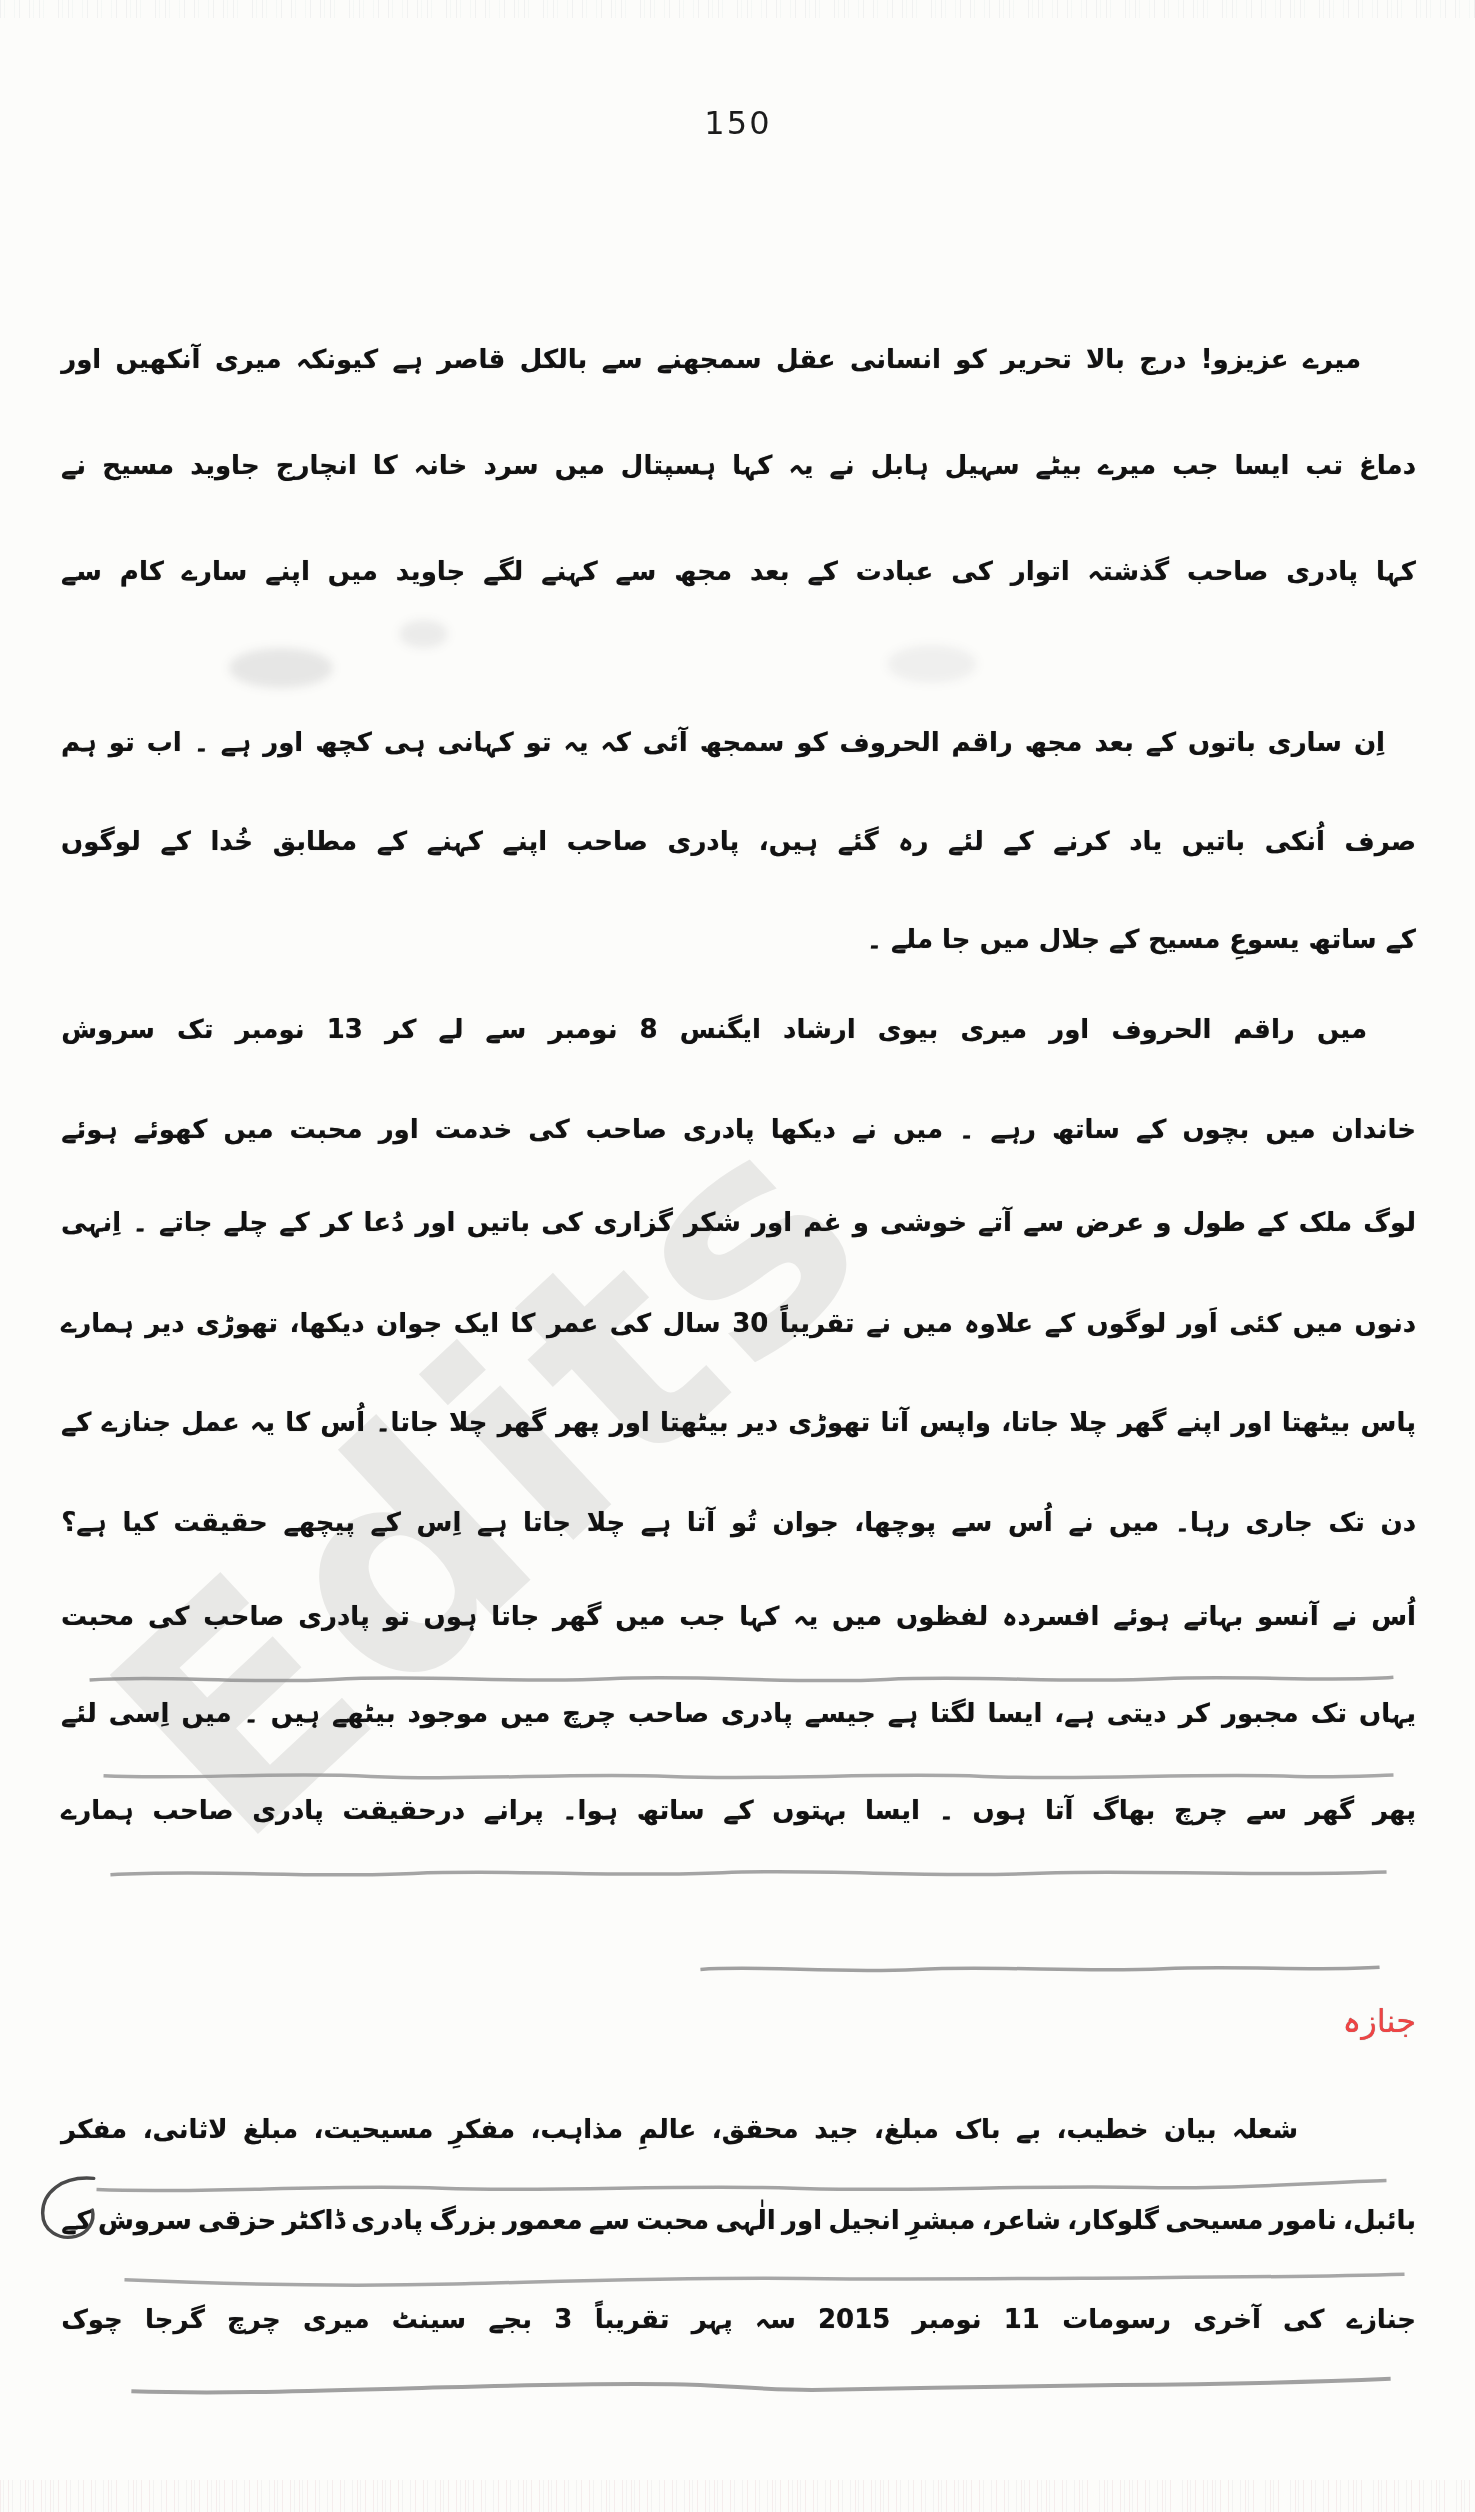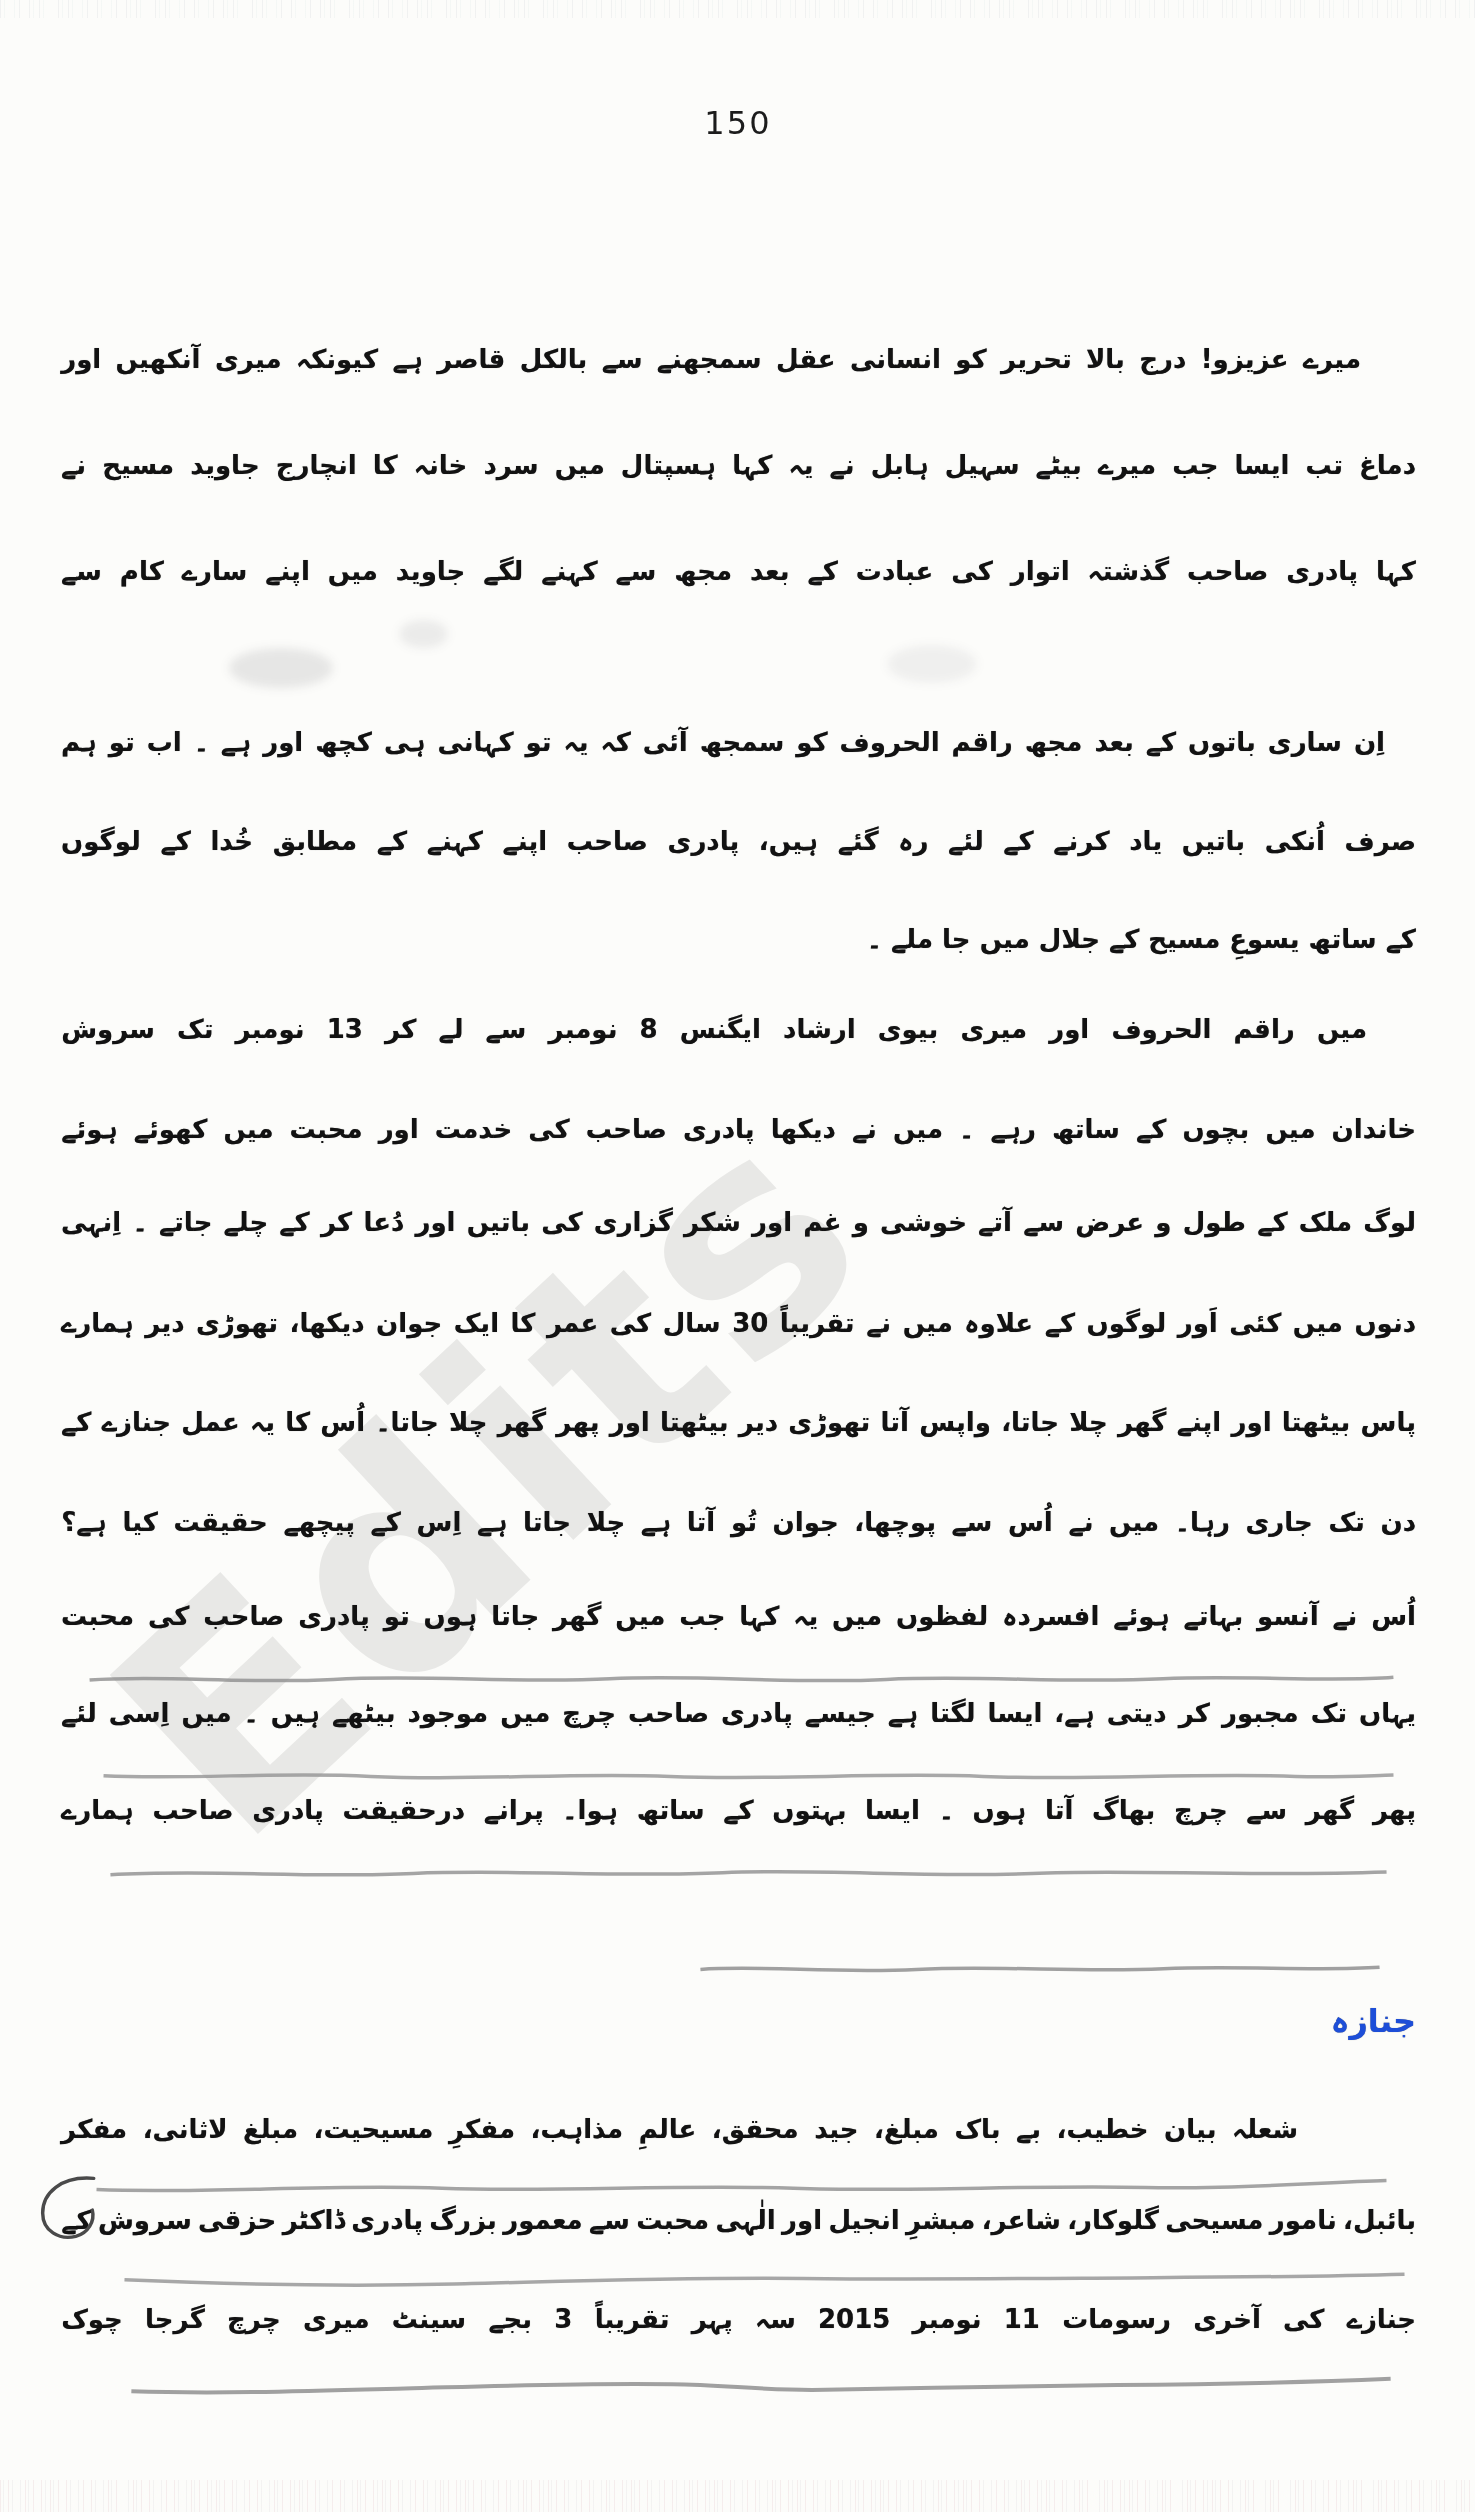--- a/index.html
+++ b/index.html
@@ -40,21 +40,21 @@
     line-height:1.25;
     color:#121212;
     z-index:2;
     text-shadow:0 0 0.7px rgba(0,0,0,.55);
   }
   .jline{display:flex;justify-content:space-between;align-items:baseline;}
   .short{text-align:right;}
   .heading{
     position:absolute;right:60px;
     direction:rtl;
-    font-size:32px;font-weight:700;color:#1d4ed8;
+    font-size:32px;font-weight:400;color:#ef4444;
     z-index:2;
     text-shadow:0 0 0.7px rgba(0,0,0,.55);
   }
   
   .watermark{
     position:absolute;left:49px;top:1650px;
     transform:rotate(-43deg);transform-origin:0 0;
     font-size:298px;font-weight:700;letter-spacing:8.3px;
     color:#000;opacity:.075;
     z-index:1;white-space:nowrap;

